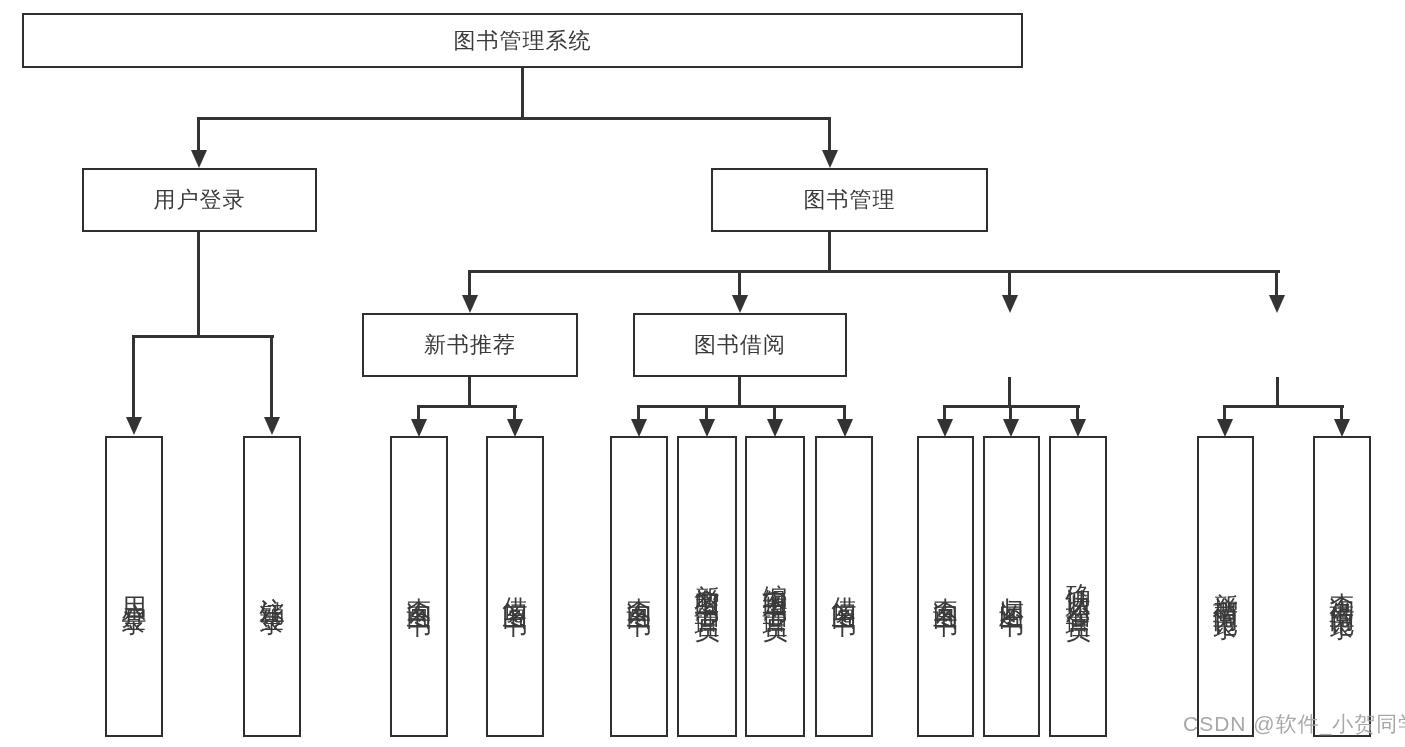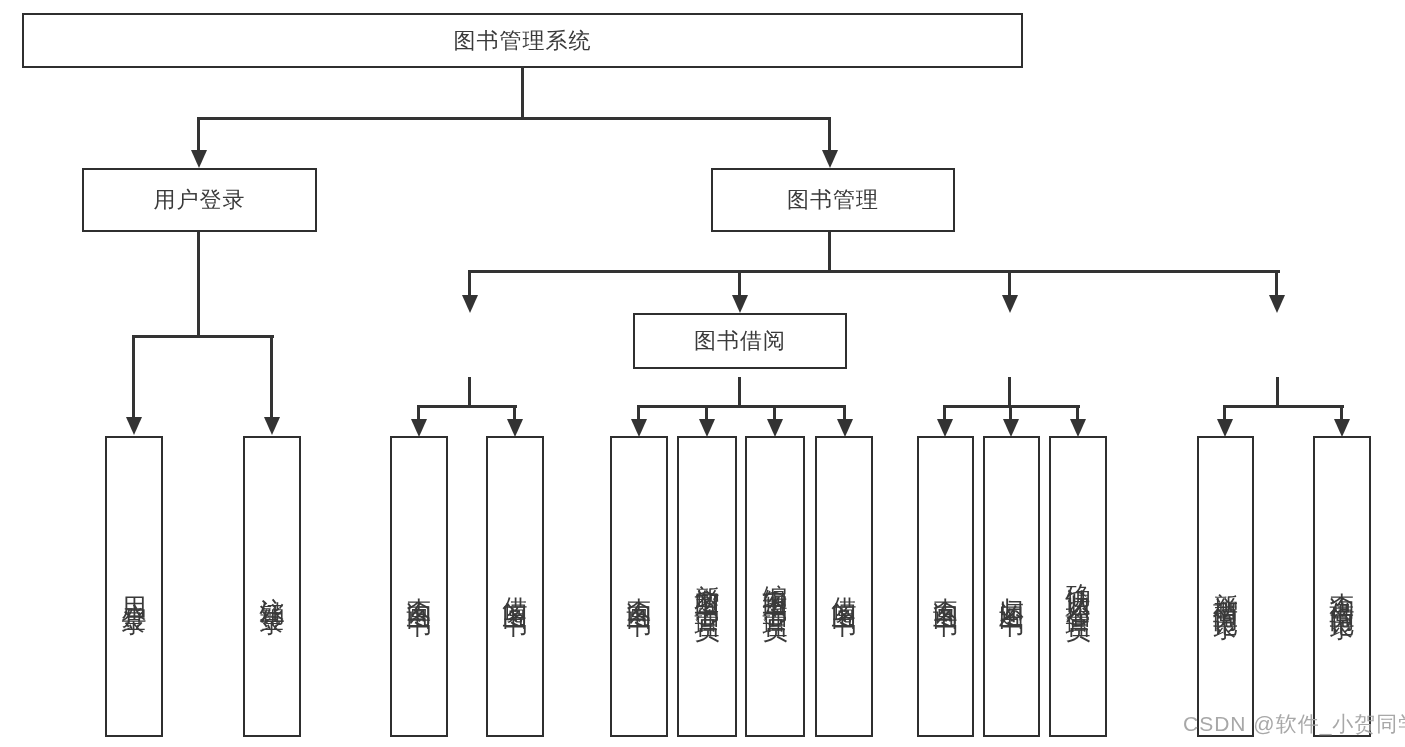--- a/index.html
+++ b/index.html
@@ -35,41 +35,42 @@
   <div class="box hbox" style="left:22px;top:13px;width:1001px;height:55px;">图书管理系统</div>
 
   <div class="line" style="left:521px;top:66px;width:3px;height:54px;"></div>
   <div class="line" style="left:197px;top:117px;width:634px;height:3px;"></div>
   <div class="line" style="left:197px;top:117px;width:3px;height:36px;"></div>
   <div class="arrow" style="left:191px;top:150px;"></div>
   <div class="line" style="left:828px;top:117px;width:3px;height:36px;"></div>
   <div class="arrow" style="left:822px;top:150px;"></div>
 
   <div class="box hbox" style="left:82px;top:168px;width:235px;height:64px;">用户登录</div>
-  <div class="box hbox" style="left:711px;top:168px;width:244px;height:64px;">图书管理</div>
+  <div class="box hbox" style="left:711px;top:168px;width:277px;height:64px;">图书管理</div>
 
   <div class="line" style="left:197px;top:232px;width:3px;height:105px;"></div>
   <div class="line" style="left:132px;top:335px;width:142px;height:3px;"></div>
   <div class="line" style="left:132px;top:335px;width:3px;height:84px;"></div>
   <div class="arrow" style="left:126px;top:417px;"></div>
   <div class="line" style="left:270px;top:335px;width:3px;height:84px;"></div>
   <div class="arrow" style="left:264px;top:417px;"></div>
 
   <div class="line" style="left:828px;top:232px;width:3px;height:41px;"></div>
   <div class="line" style="left:468px;top:270px;width:812px;height:3px;"></div>
   <div class="line" style="left:468px;top:270px;width:3px;height:28px;"></div>
   <div class="arrow" style="left:462px;top:295px;"></div>
   <div class="line" style="left:738px;top:270px;width:3px;height:28px;"></div>
   <div class="arrow" style="left:732px;top:295px;"></div>
   <div class="line" style="left:1008px;top:270px;width:3px;height:28px;"></div>
   <div class="arrow" style="left:1002px;top:295px;"></div>
   <div class="line" style="left:1275px;top:270px;width:3px;height:28px;"></div>
   <div class="arrow" style="left:1269px;top:295px;"></div>
 
-  <div class="box hbox" style="left:633px;top:313px;width:214px;height:56px;">图书借阅</div>
+  <div class="box hbox" style="left:362px;top:313px;width:216px;height:64px;">新书推荐</div>
+  <div class="box hbox" style="left:633px;top:313px;width:214px;height:64px;">图书借阅</div>
 
   <div class="line" style="left:468px;top:377px;width:3px;height:31px;"></div>
   <div class="line" style="left:417px;top:405px;width:100px;height:3px;"></div>
   <div class="line" style="left:417px;top:405px;width:3px;height:16px;"></div>
   <div class="arrow" style="left:411px;top:419px;"></div>
   <div class="line" style="left:513px;top:405px;width:3px;height:16px;"></div>
   <div class="arrow" style="left:507px;top:419px;"></div>
 
   <div class="line" style="left:738px;top:377px;width:3px;height:31px;"></div>
   <div class="line" style="left:637px;top:405px;width:209px;height:3px;"></div>

